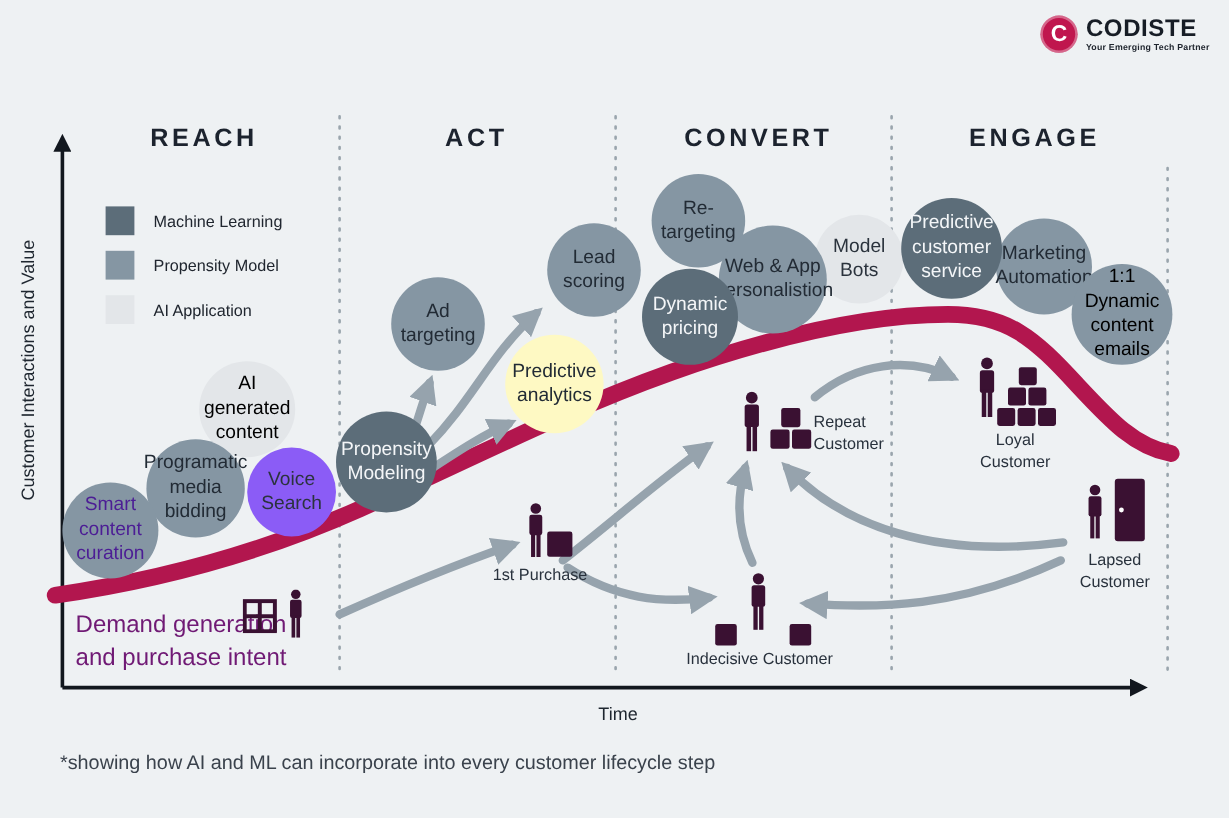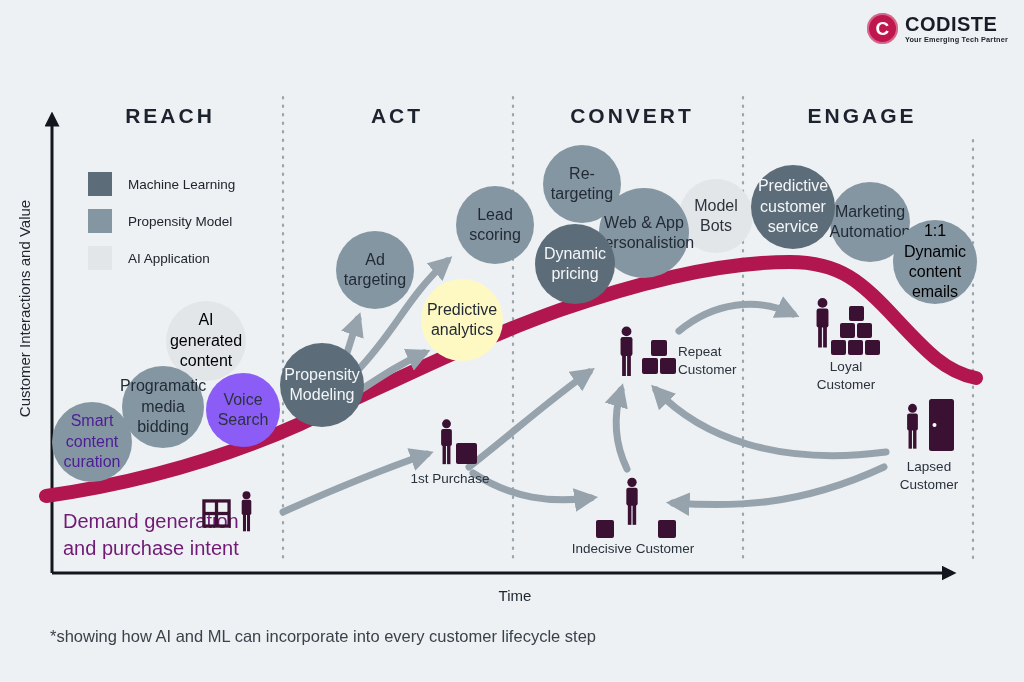--- a/index.html
+++ b/index.html
@@ -157,21 +157,21 @@
   <div class="bubble" style="left: 122px; top: 366px; width: 82px; height: 82px; z-index: 10; background: rgb(133, 150, 163); color: rgb(34, 43, 53);">
       <span class="bubble-label">Programatic media bidding</span>
     </div>
   <div class="bubble" style="left: 52px; top: 402px; width: 80px; height: 80px; z-index: 11; background: rgb(133, 150, 163); color: #4c1d95;">
       <span class="bubble-label">Smart content curation</span>
     </div>
 
   <div class="bubble" style="left: 280px; top: 343px; width: 84px; height: 84px; z-index: 12; background: rgb(92, 109, 121); color: rgb(244, 246, 248);">
       <span class="bubble-label">Propensity Modeling</span>
     </div>
-  <div class="bubble" style="left: 336px; top: 231px; width: 78px; height: 78px; z-index: 10; background: rgb(133, 150, 163); color: rgb(34, 43, 53);">
+  <div class="bubble" style="left: 326px; top: 231px; width: 78px; height: 78px; z-index: 10; background: rgb(133, 150, 163); color: rgb(34, 43, 53);">
       <span class="bubble-label">Ad targeting</span>
     </div>
   <div class="bubble" style="left: 421px; top: 279px; width: 82px; height: 82px; z-index: 10; background: #fef9c3; color: rgb(34, 43, 53);">
       <span class="bubble-label">Predictive analytics</span>
     </div>
   <div class="bubble" style="left: 456px; top: 186px; width: 78px; height: 78px; z-index: 10; background: rgb(133, 150, 163); color: rgb(34, 43, 53);">
       <span class="bubble-label">Lead scoring</span>
     </div>
 
   <div class="bubble" style="left: 543px; top: 145px; width: 78px; height: 78px; z-index: 8; background: rgb(133, 150, 163); color: rgb(34, 43, 53);">

